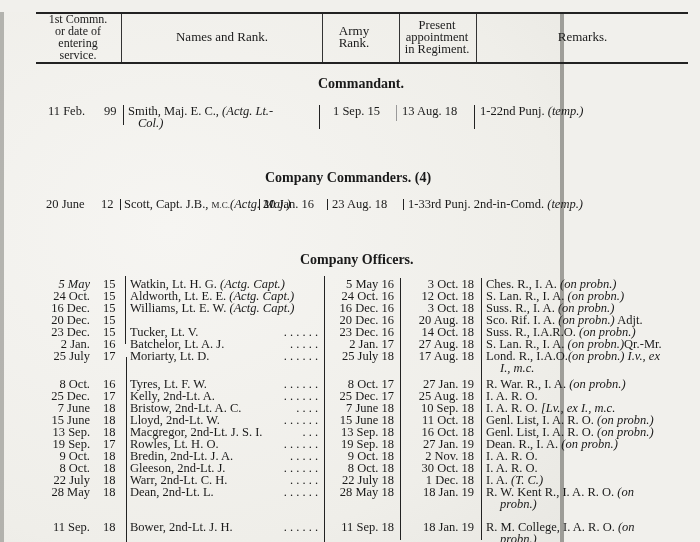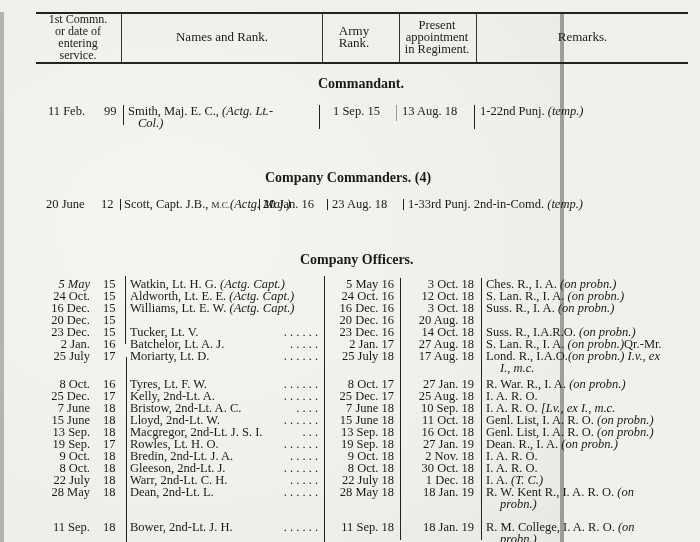--- a/index.html
+++ b/index.html
@@ -128,20 +128,21 @@
         <span class="c-name" style="left:130px;"><span>Williams, Lt. E. W. </span><i>(Actg. Capt.)</i></span>
         <span class="c-army" style="right:306px;">16 Dec. 16</span>
         <span class="c-appt" style="right:226px;">3 Oct. 18</span>
         <span class="c-rem" style="left:486px;"><span>Suss. R., I. A. </span><i>(on probn.)</i></span>
       </div>
       <div class="row" style="top: 302px; left: 0px; width: 700px; height: 12px;">
         <span class="c-date" style="right:610px;">20 Dec.</span>
         <span class="c-yr" style="left:103px;">15</span>
         <span class="c-army" style="right:306px;">20 Dec. 16</span>
         <span class="c-appt" style="right:226px;">20 Aug. 18</span>
+        <span class="c-rem" style="left:486px;"><span>Sco. Rif. I. A. </span><i>(on probn.)</i><span>  Adjt.</span></span>
       </div>
       <div class="row" style="top: 314px; left: 0px; width: 700px; height: 12px;">
         <span class="c-date" style="right:610px;">23 Dec.</span>
         <span class="c-yr" style="left:103px;">15</span>
         <span class="c-name" style="left:130px;"><span>Tucker, Lt. V.</span></span>
         <span style="position:absolute;right:382px;">. . . . . .</span>
         <span class="c-army" style="right:306px;">23 Dec. 16</span>
         <span class="c-appt" style="right:226px;">14 Oct. 18</span>
         <span class="c-rem" style="left:486px;"><span>Suss. R., I.A.R.O. </span><i>(on probn.)</i></span>
       </div>

